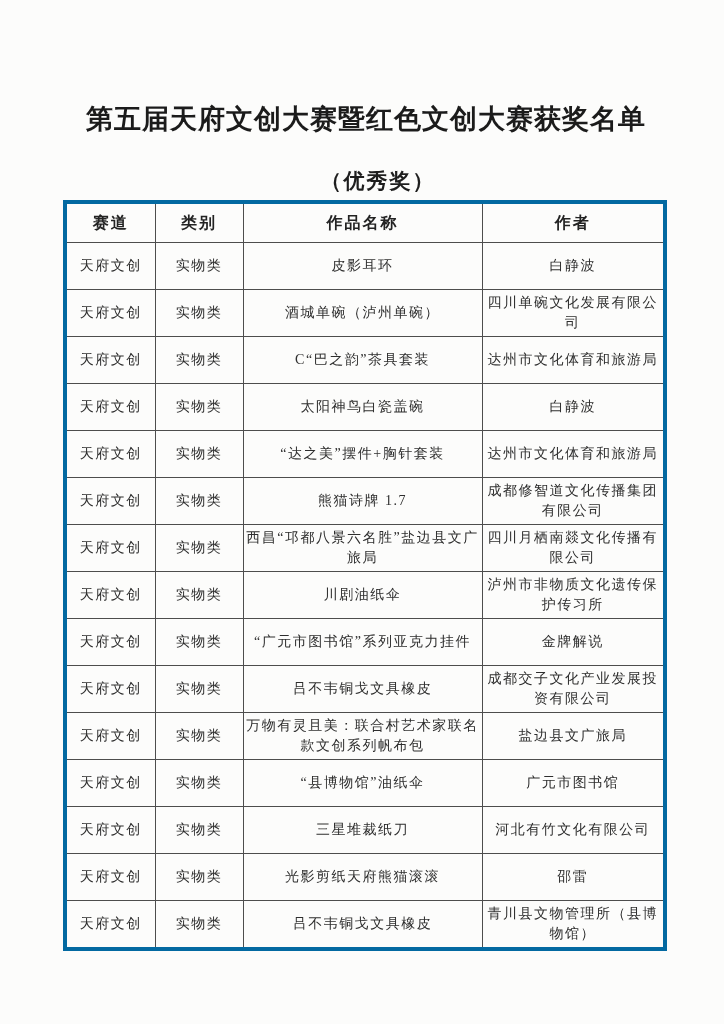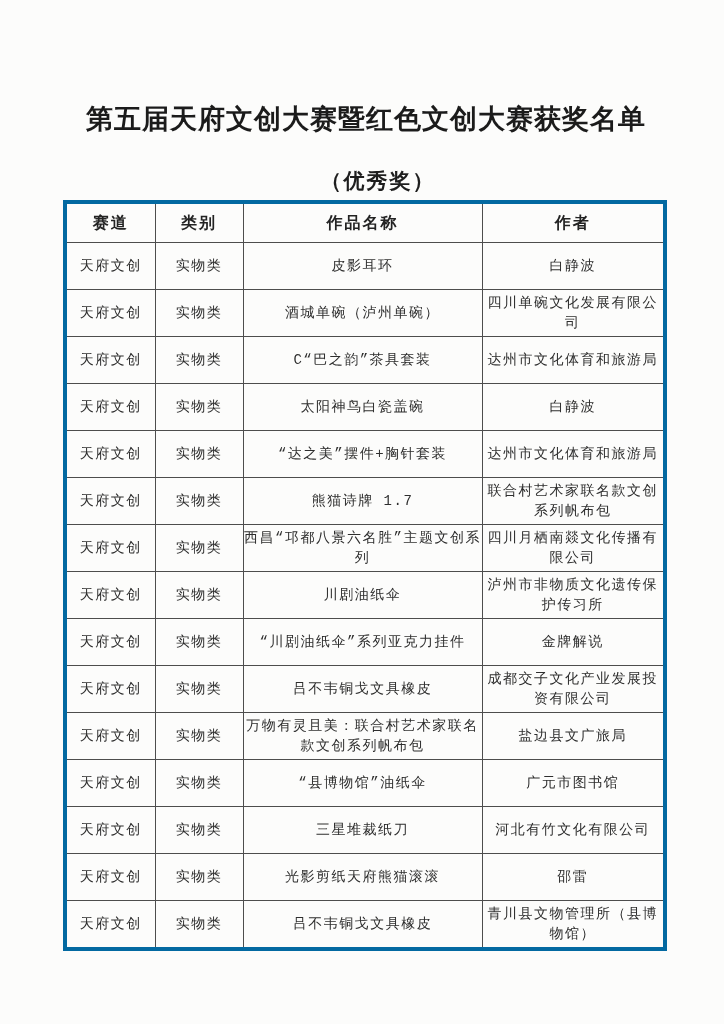--- a/index.html
+++ b/index.html
@@ -64,21 +64,20 @@
     color: #232323;
     padding: 0 4px;
   }
   table.awards td {
     height: 44px;
     font-size: 14px;
     letter-spacing: 1.5px;
     line-height: 20px;
     padding: 1px 0;
     color: #2e2e2e;
-    font-family: Liberation Mono, monospace;
   }
   .col-track  { width: 90px; }
   .col-type   { width: 88px; }
   .col-work   { width: 239px; }
   .col-author { width: 183px; }
 </style>
 </head>
 <body>
 
 <div class="page">
@@ -130,38 +129,38 @@
         <tr>
           <td>天府文创</td>
           <td>实物类</td>
           <td>“达之美”摆件+胸针套装</td>
           <td>达州市文化体育和旅游局</td>
         </tr>
         <tr>
           <td>天府文创</td>
           <td>实物类</td>
           <td>熊猫诗牌 1.7</td>
-          <td>联合村艺术家联名款文创系列帆布包</td>
-        </tr>
-        <tr>
-          <td>天府文创</td>
-          <td>实物类</td>
-          <td>西昌“邛都八景六名胜”主题文创系列</td>
+          <td>成都修智道文化传播集团有限公司</td>
+        </tr>
+        <tr>
+          <td>天府文创</td>
+          <td>实物类</td>
+          <td>西昌“邛都八景六名胜”盐边县文广旅局</td>
           <td>四川月栖南燚文化传播有限公司</td>
         </tr>
         <tr>
           <td>天府文创</td>
           <td>实物类</td>
           <td>川剧油纸伞</td>
           <td>泸州市非物质文化遗传保护传习所</td>
         </tr>
         <tr>
           <td>天府文创</td>
           <td>实物类</td>
-          <td>“川剧油纸伞”系列亚克力挂件</td>
+          <td>“广元市图书馆”系列亚克力挂件</td>
           <td>金牌解说</td>
         </tr>
         <tr>
           <td>天府文创</td>
           <td>实物类</td>
           <td>吕不韦铜戈文具橡皮</td>
           <td>成都交子文化产业发展投资有限公司</td>
         </tr>
         <tr>
           <td>天府文创</td>

